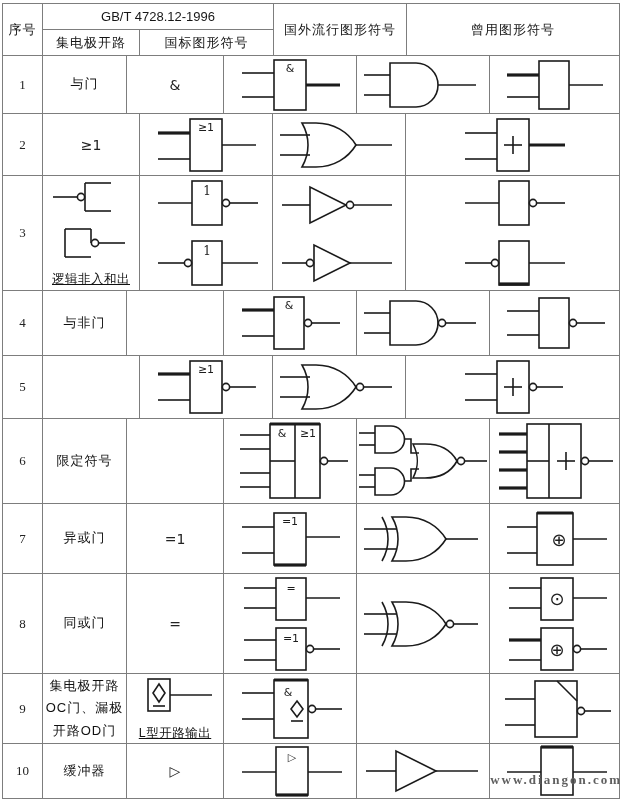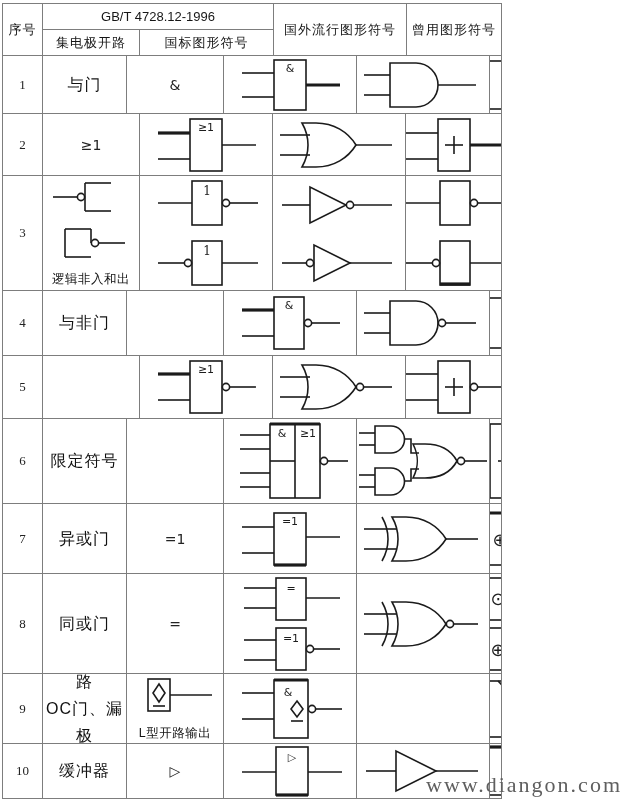--- a/index.html
+++ b/index.html
@@ -7,21 +7,21 @@
     --grid:#7d7d7d;
     --wm:#5f5f5f;
   }
   *{box-sizing:border-box;margin:0;padding:0;}
   body{background:#fff;}
   .page{
     width:624px;height:801px;background:#ffffff;position:relative;
     font-family:"Liberation Sans", sans-serif;color:#111;overflow:hidden;
   }
   .tbl{
-    position:absolute;left:2px;top:3px;width:500px;
+    position:absolute;left:2px;top:3px;width:618px;
     border:1px solid var(--grid);
   }
   .row{display:flex;border-bottom:1px solid var(--grid);}
   .row:last-child{border-bottom:none;}
   .cell{
     border-right:1px solid var(--grid);
     display:flex;align-items:center;justify-content:center;
     flex-direction:column;overflow:hidden;
   }
   .cell:last-child{border-right:none;}
@@ -38,35 +38,36 @@
   .h7{height:70px;}  .h8{height:100px;} .h9{height:70px;}
   .h10{height:54px;}
   .hdr{font-size:13px;color:#161616;letter-spacing:1px;}
   .gbt-group{padding:0;align-items:stretch;justify-content:flex-start;width:231px;flex:none;}
   .gbt-top{height:26px;border-bottom:1px solid var(--grid);display:flex;align-items:center;justify-content:center;letter-spacing:0;text-align:center;}
   .gbt-bottom{flex:1;display:flex;}
   .gbt-bottom .sub{display:flex;align-items:center;justify-content:center;}
   .gbt-bottom .sub.q{width:97px;border-right:1px solid var(--grid);}
   .gbt-bottom .sub.g{flex:1;}
   .num{font-family:"Liberation Serif", serif;font-size:13px;color:#222;}
-  .name{font-size:16px;letter-spacing:1px;text-align:center;line-height:1.7;}
+  .name{font-size:13px;letter-spacing:1px;text-align:center;line-height:1.7;}
   .qual-text{font-size:14px;font-family:"DejaVu Sans", sans-serif;color:#222;}
-  .caption{font-size:12.5px;letter-spacing:0.5px;margin-top:10px;}
+  .caption{font-size:12.5px;letter-spacing:0.5px;margin-top:10px;text-decoration:underline;}
   svg{display:block;}
   svg .ln{stroke:var(--ink);stroke-width:1.6;fill:none;}
   svg .thick{stroke-width:3.2;}
   svg .bub{fill:#fff;stroke:var(--ink);stroke-width:1.6;}
   svg text{fill:#1d1d1d;font-family:"DejaVu Sans", sans-serif;}
   svg .lbl{font-size:11px;text-anchor:middle;}
   svg .lbl-one{font-family:"DejaVu Serif", serif;font-size:12px;text-anchor:middle;}
   svg .lbl-mid{font-size:18px;text-anchor:middle;}
   .watermark{
     position:absolute;right:2px;top:772px;
-    font-family:"Liberation Serif", serif;font-size:22px;letter-spacing:2px;
+    font-family:"Liberation Serif", serif;font-size:13px;letter-spacing:2px;
     color:var(--wm);
+    font-weight:bold;
   }
 </style>
 </head>
 <body>
 
 <div class="page">
   <div class="tbl">
 
     <div class="row hH">
       <div class="cell c0 hdr">序号</div>

